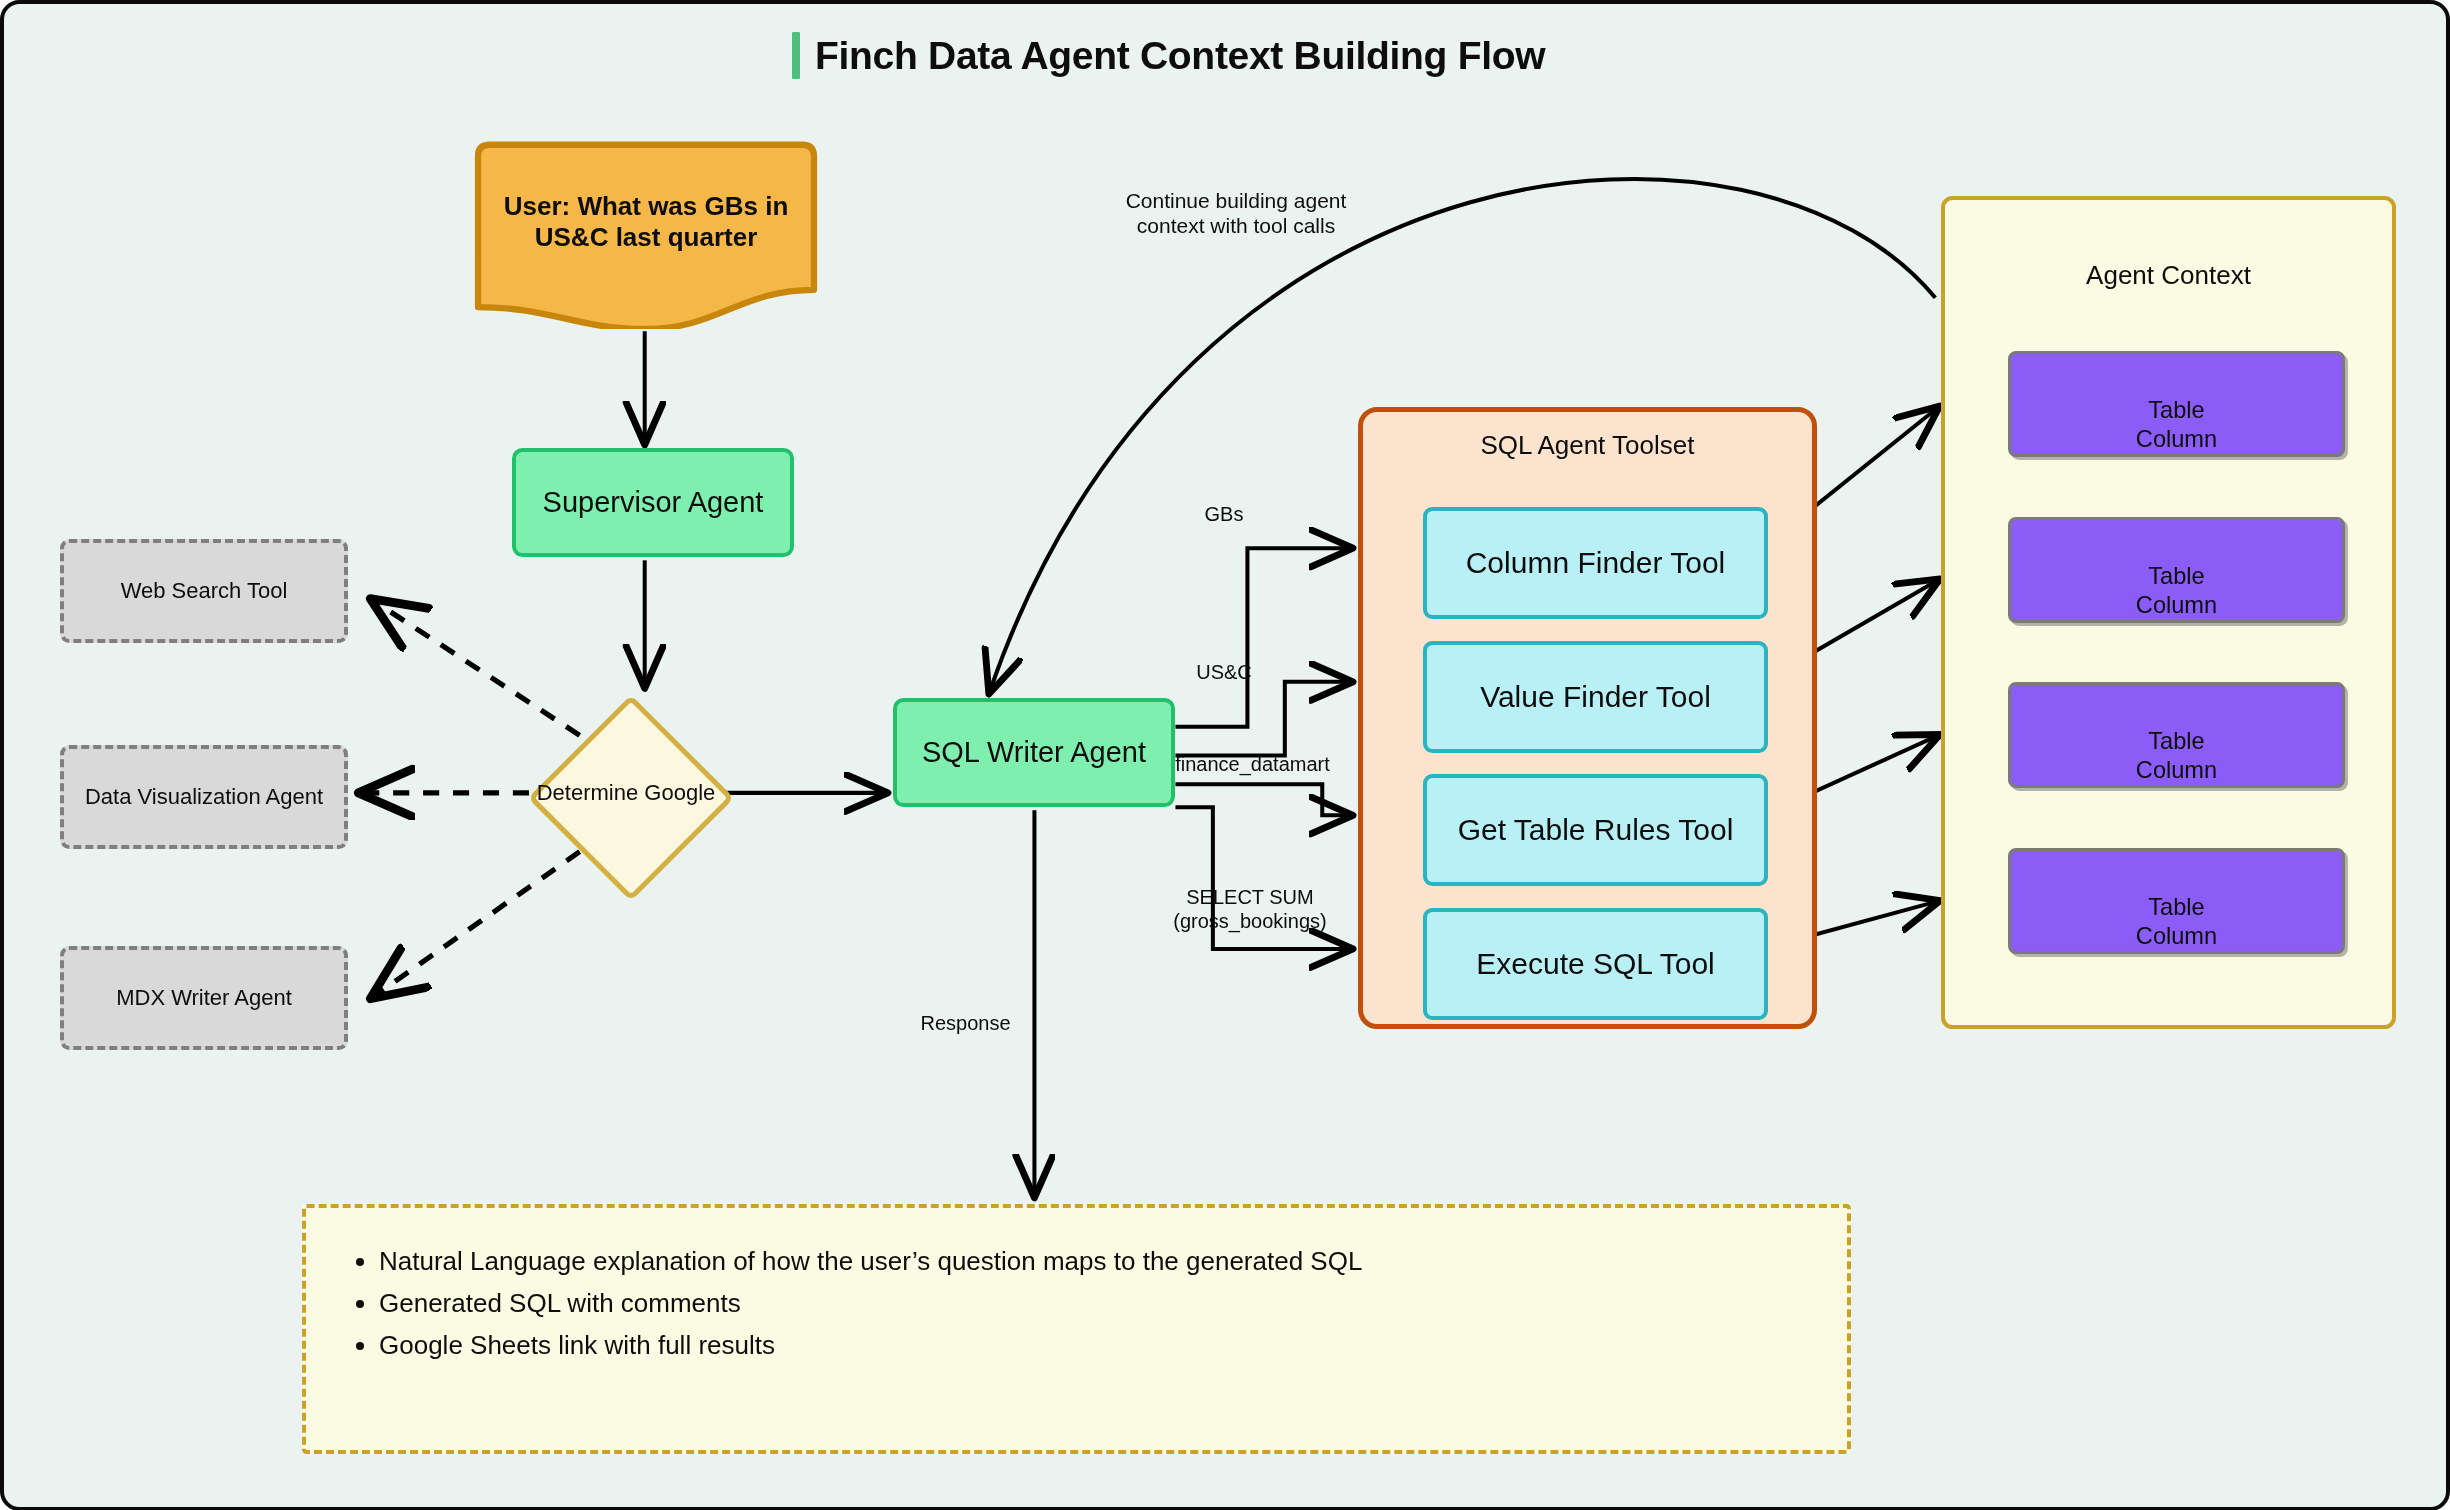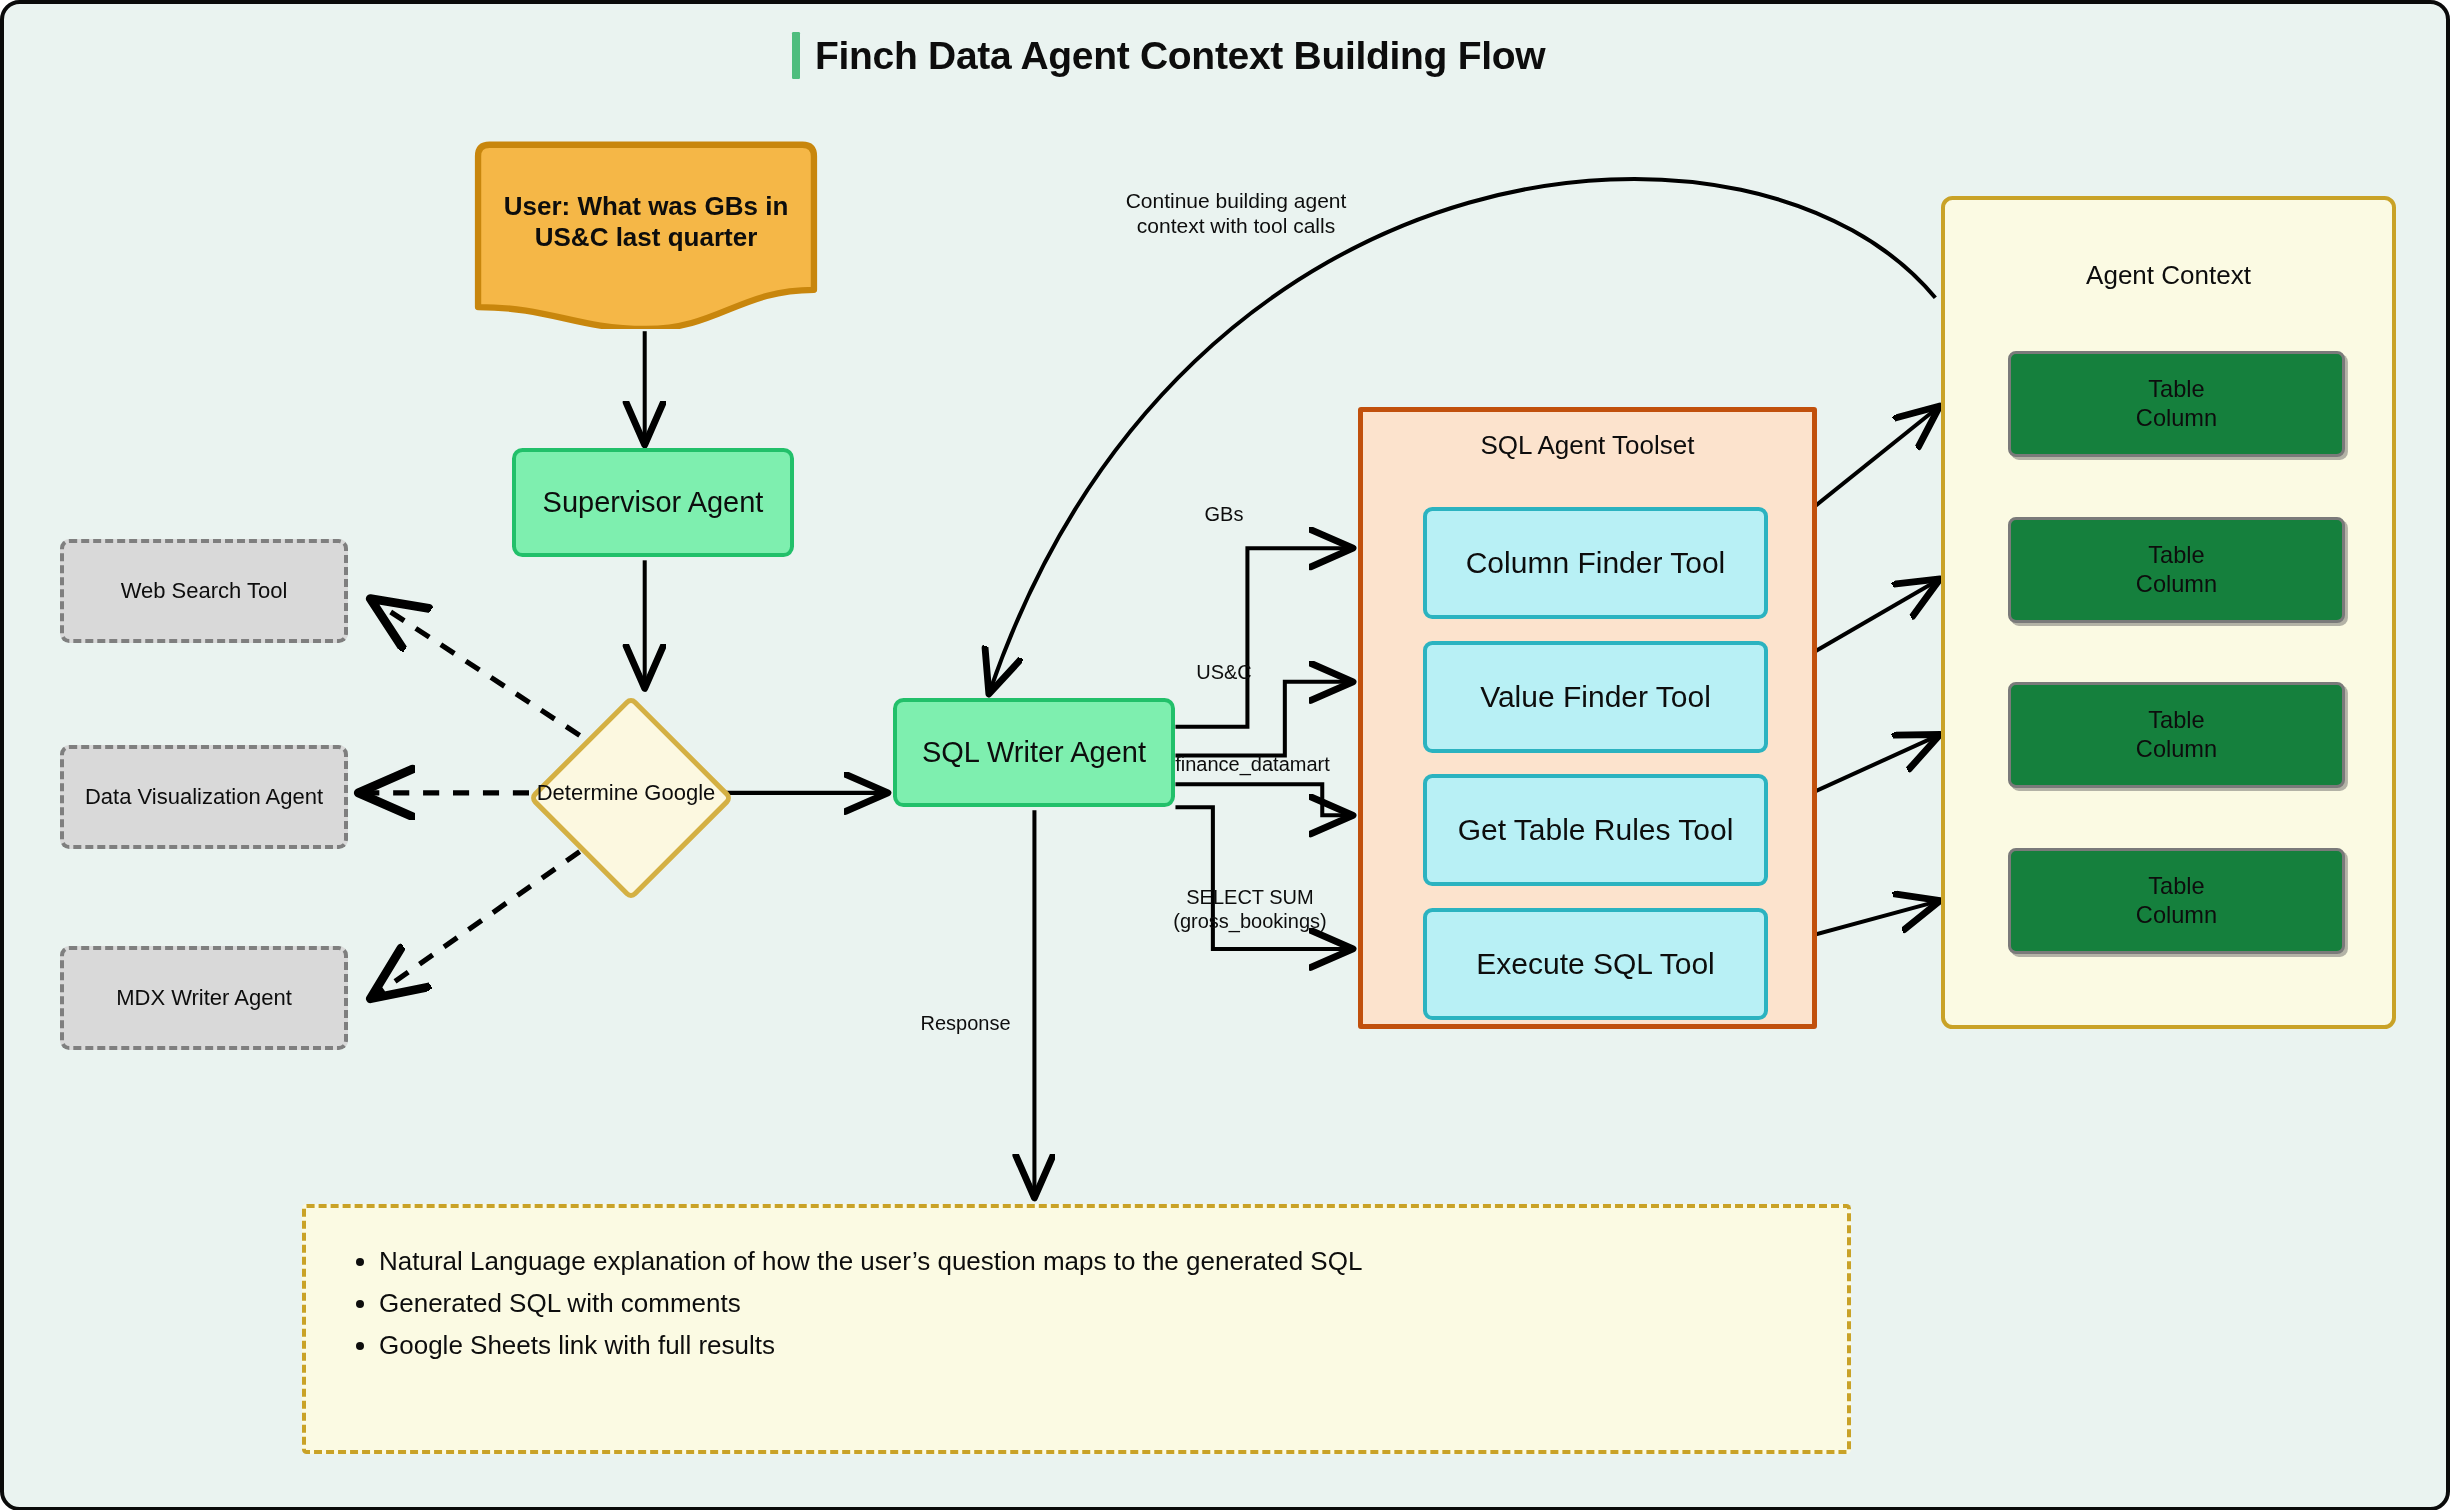--- a/index.html
+++ b/index.html
@@ -117,21 +117,21 @@
   #dataviz-node   { left: 56px; top: 741px; width: 288px; height: 104px; }
   #mdx-node       { left: 56px; top: 942px; width: 288px; height: 104px; }
 
   
   #toolset-container {
     position: absolute;
     left: 1354px; top: 403px;
     width: 459px; height: 622px;
     background: #fce3cd;
     border: 5.2px solid #c1500c;
-    border-radius: 3px;
+    border-radius: 19px;
     box-sizing: border-box;
   }
   #toolset-title {
     position: absolute;
     top: 18.4px; left: 0; width: 100%;
     text-align: center;
     font-size: 26px;
     font-weight: 400;
   }
   .tool-node {
@@ -164,26 +164,26 @@
   #context-title {
     position: absolute;
     top: 60px; left: 0; width: 100%;
     text-align: center;
     font-size: 26px;
   }
   .context-item {
     position: absolute;
     left: 63px;
     width: 337px; height: 106px;
-    background: #15803d;
+    background: #8b5cf6;
     border: 3.5px solid #7a7a7a;
     border-radius: 8px;
     box-sizing: border-box;
     display: flex; flex-direction: column;
-    align-items: center; justify-content: center;
+    align-items: center; justify-content: flex-end;
     font-size: 23.6px;
     line-height: 1.22;
     box-shadow: 2.9px 2.9px 0 rgba(90,90,90,0.45);
   }
   #ctx-0 { top: 151px; }
   #ctx-1 { top: 317px; }
   #ctx-2 { top: 482px; }
   #ctx-3 { top: 648px; }
 
   

